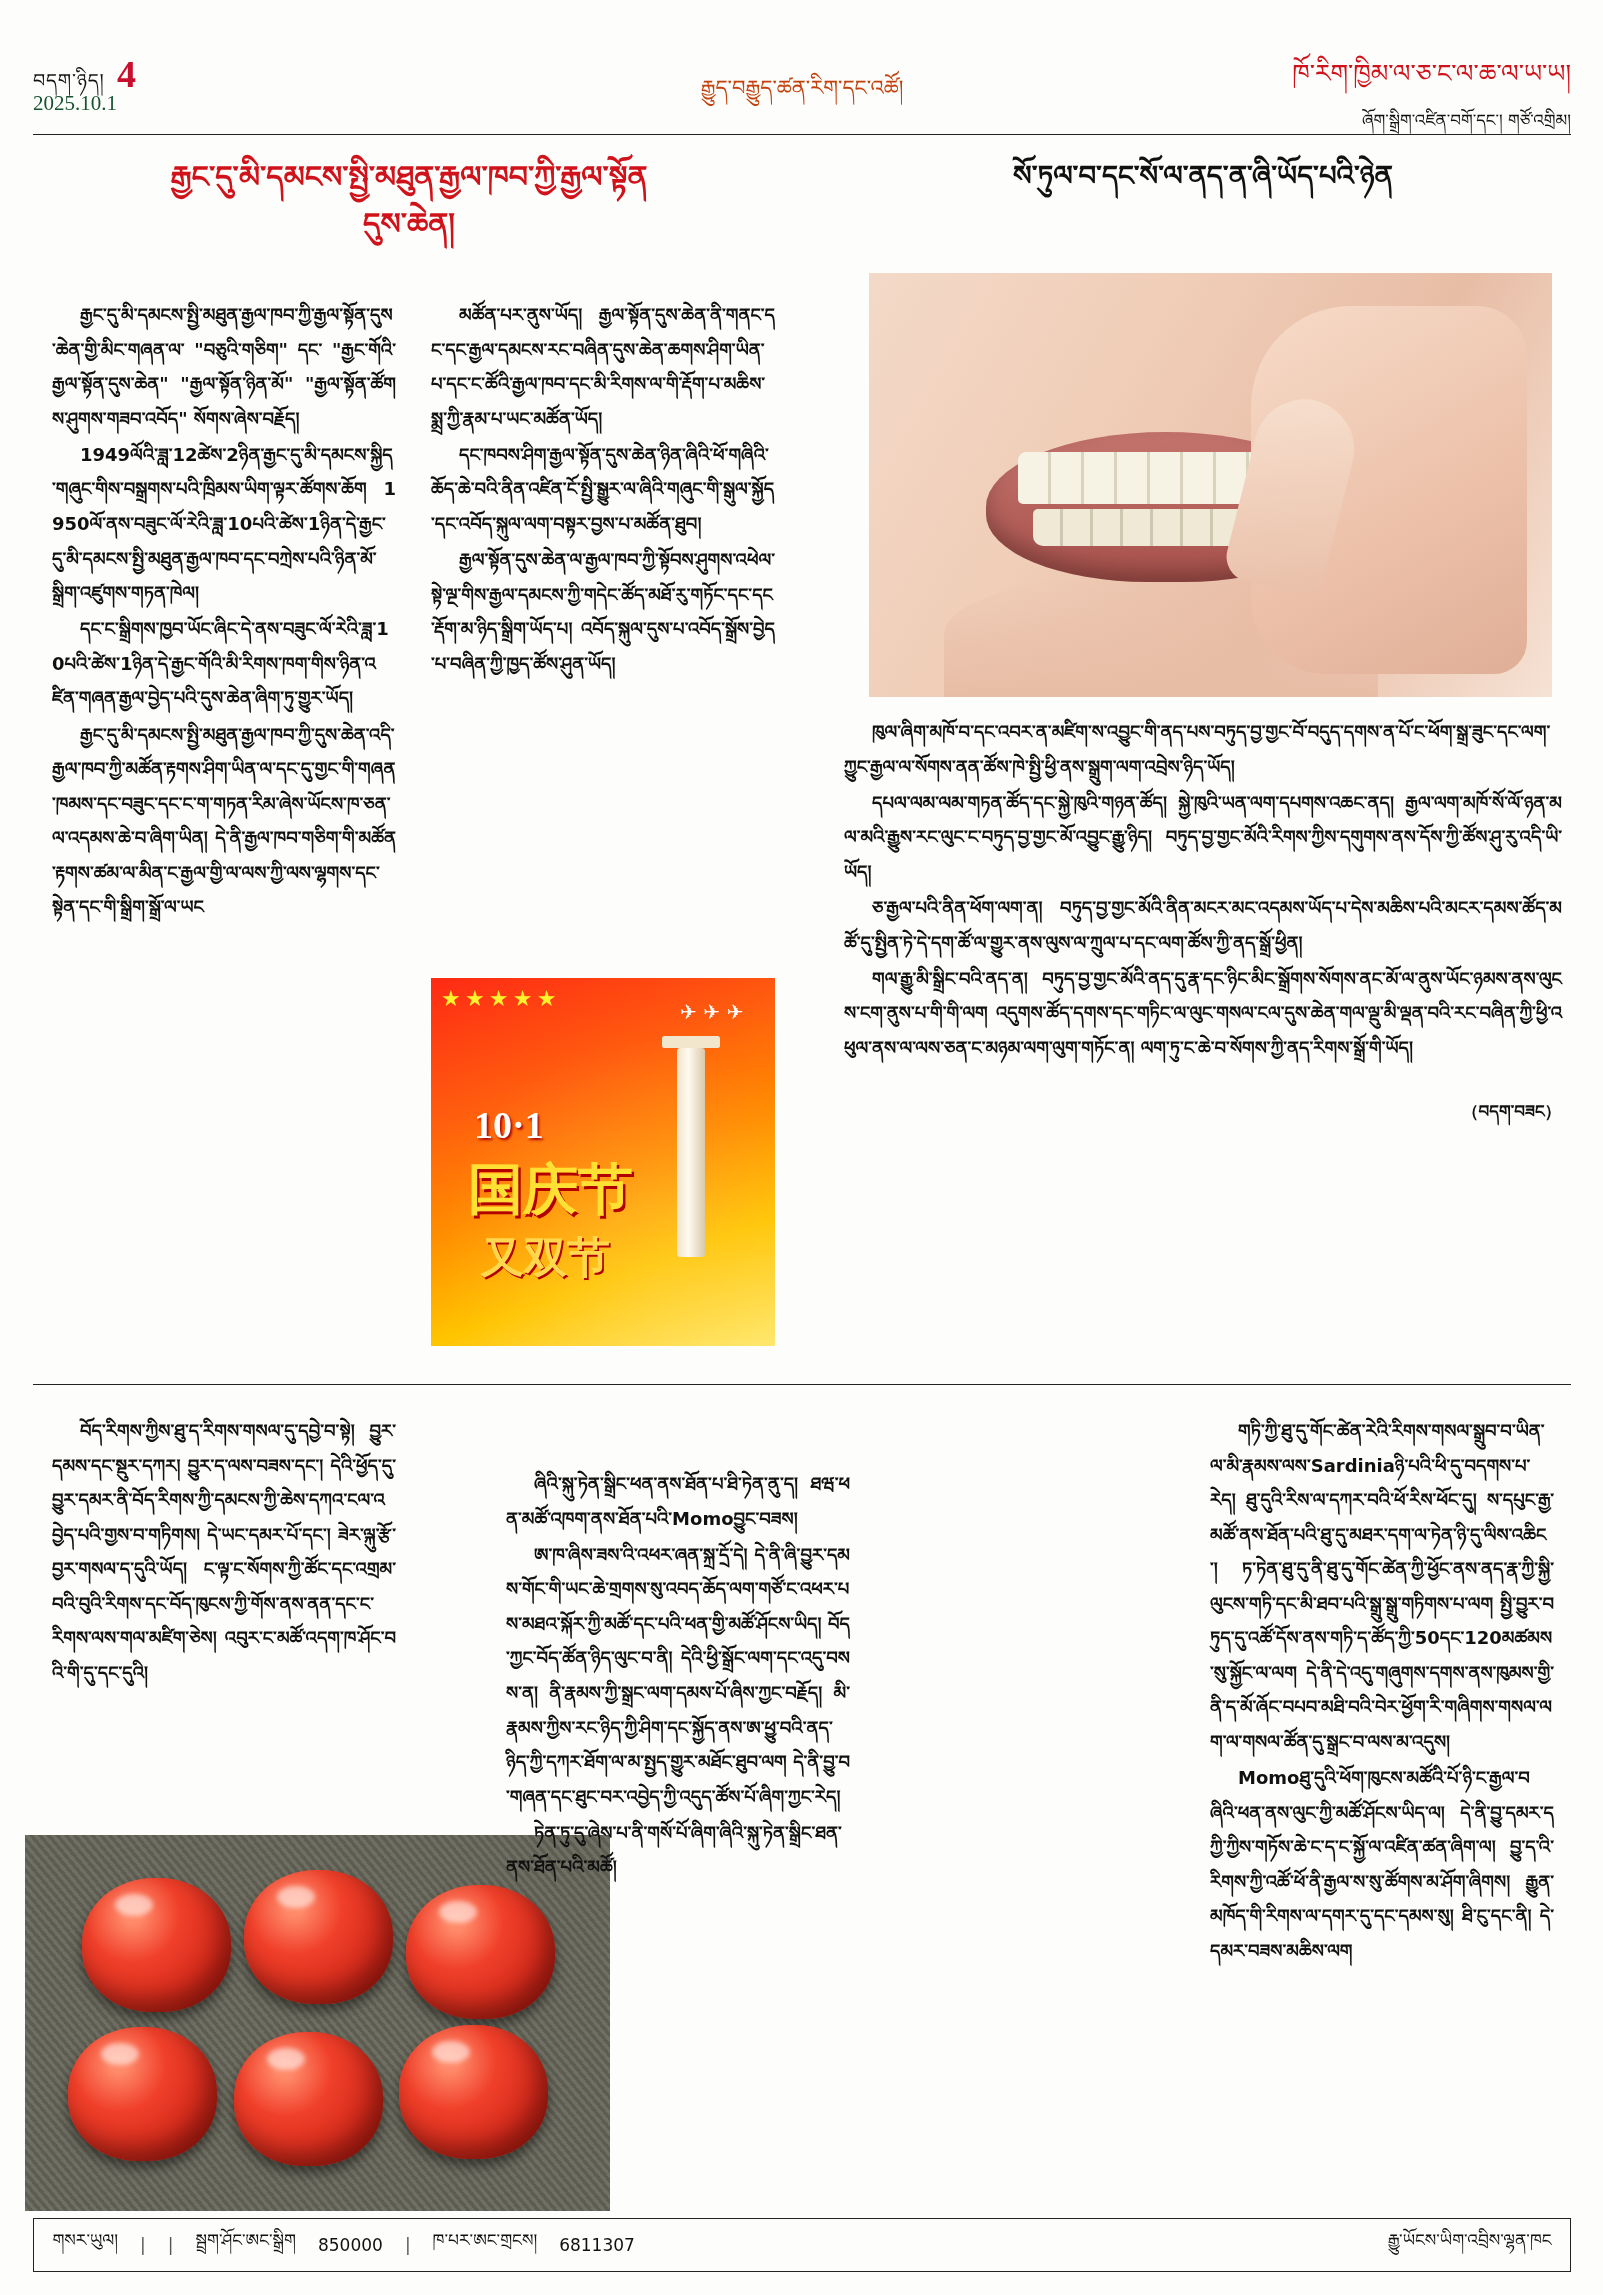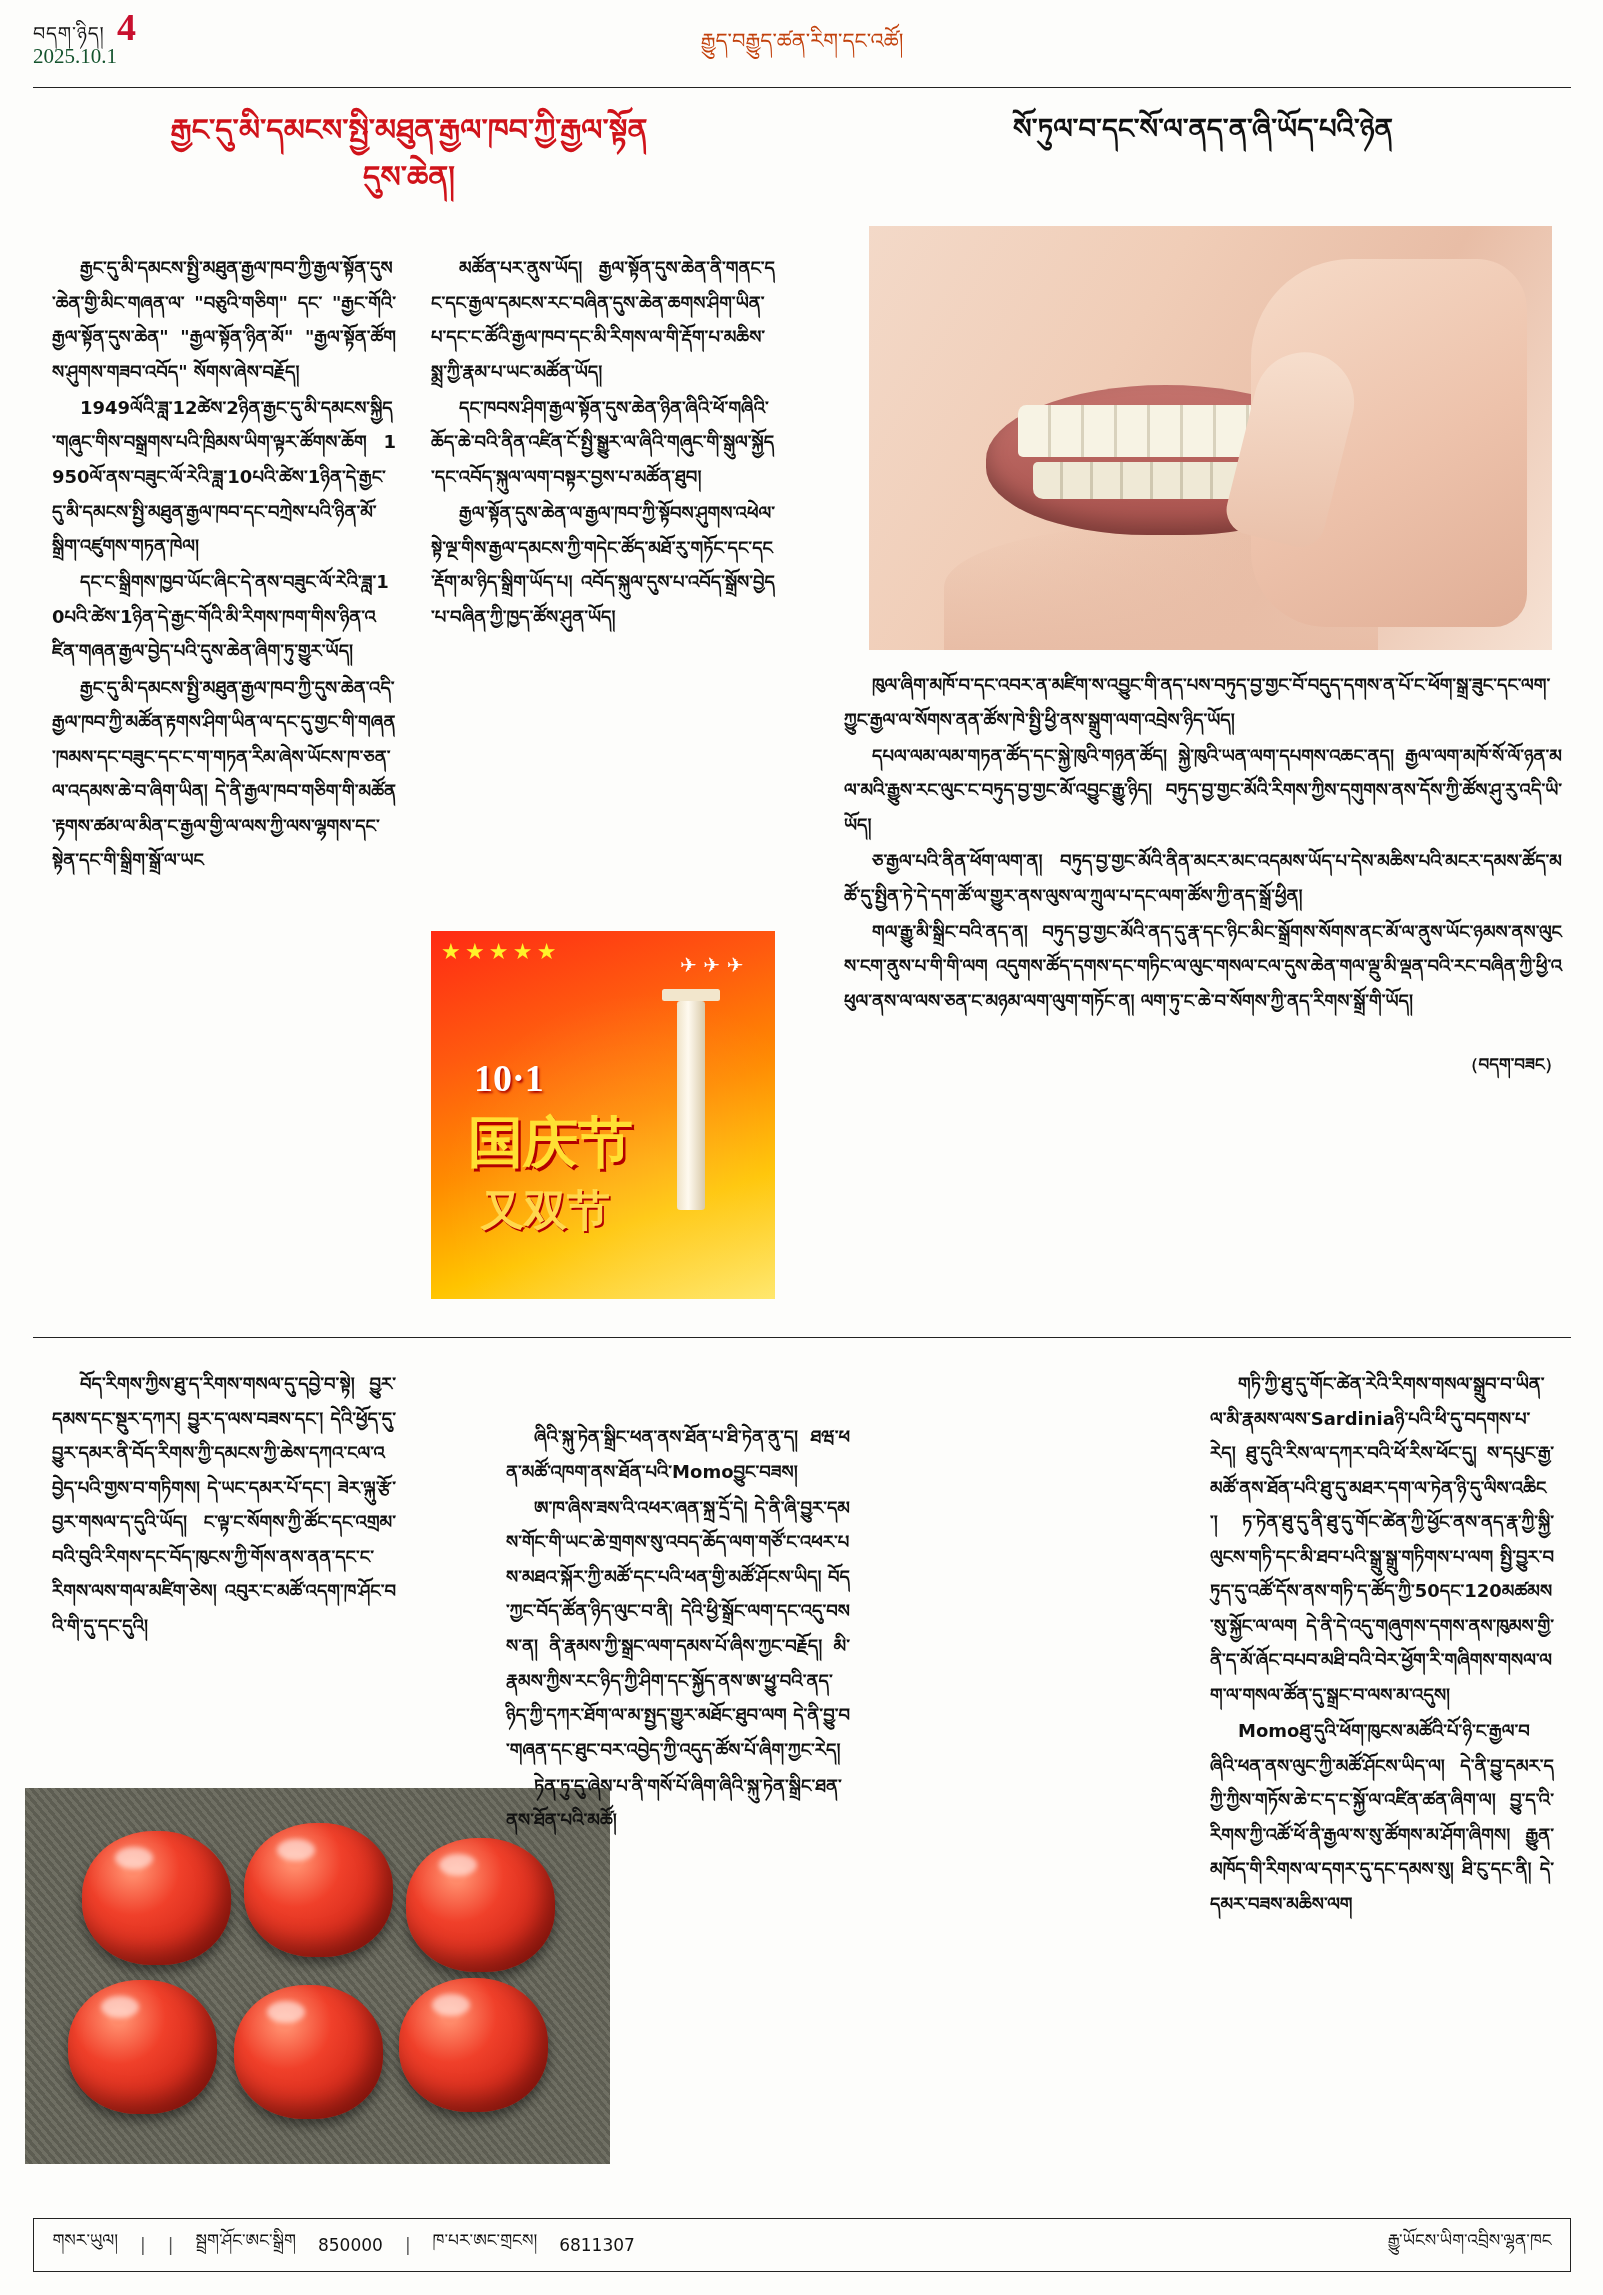--- a/index.html
+++ b/index.html
@@ -7,20 +7,21 @@
     width:1604px; height:2295px;
     background:#fdfdfb;
     font-family:"DejaVu Sans","Liberation Sans",sans-serif;
     color:#111;
     position:relative;
     overflow:hidden;
   }
   .page{
     position:absolute; inset:0;
     padding:12px;
+    margin-top:47px;
   }
 
   
   .masthead{
     position:absolute; left:33px; right:33px; top:11.7px; height:65px;
   }
   .mast-left{
     position:absolute; left:0; top:0; width:217px;
   }
   .mast-left .paper-name{
@@ -222,20 +223,24 @@
 
 <div class="page">
 
   <div class="masthead">
     <div class="mast-left">
       <div class="paper-name">བདག་ཉིད།</div>
       <div class="pageno">4</div>
       <div class="date">2025.10.1</div>
     </div>
     <div class="mast-center">རྒྱུད་བརྒྱུད་ཚན་རིག་དང་འཚོ།</div>
+    <div class="mast-right">
+      <div class="red">ཁོ་རིག་ཁྱིམ་ལ་ཅ་ང་ལ་ཆ་ལ་ཡ་ཡ།</div>
+      <div class="sub">ཞོག་སྒྲིག་འཛིན་བགོ་དང་། གཙོ་འགྲིམ།</div>
+    </div>
   </div>
   <div class="mast-rule"></div>
 
   <div class="art1-title">
     <div>རྒྱང་དུ་མི་དམངས་སྤྱི་མཐུན་རྒྱལ་ཁབ་ཀྱི་རྒྱལ་སྟོན</div>
     <div>དུས་ཆེན།</div>
   </div>
 
   <div class="art1-col1 tib">
     <p>རྒྱང་དུ་མི་དམངས་སྤྱི་མཐུན་རྒྱལ་ཁབ་ཀྱི་རྒྱལ་སྟོན་དུས་ཆེན་གྱི་མིང་གཞན་ལ་ "བཅུའི་གཅིག" དང་ "རྒྱང་གོའི་རྒྱལ་སྟོན་དུས་ཆེན" "རྒྱལ་སྟོན་ཉིན་མོ" "རྒྱལ་སྟོན་ཚོགས་ཤུགས་གཟབ་འབོད" སོགས་ཞེས་བརྗོད།</p>

